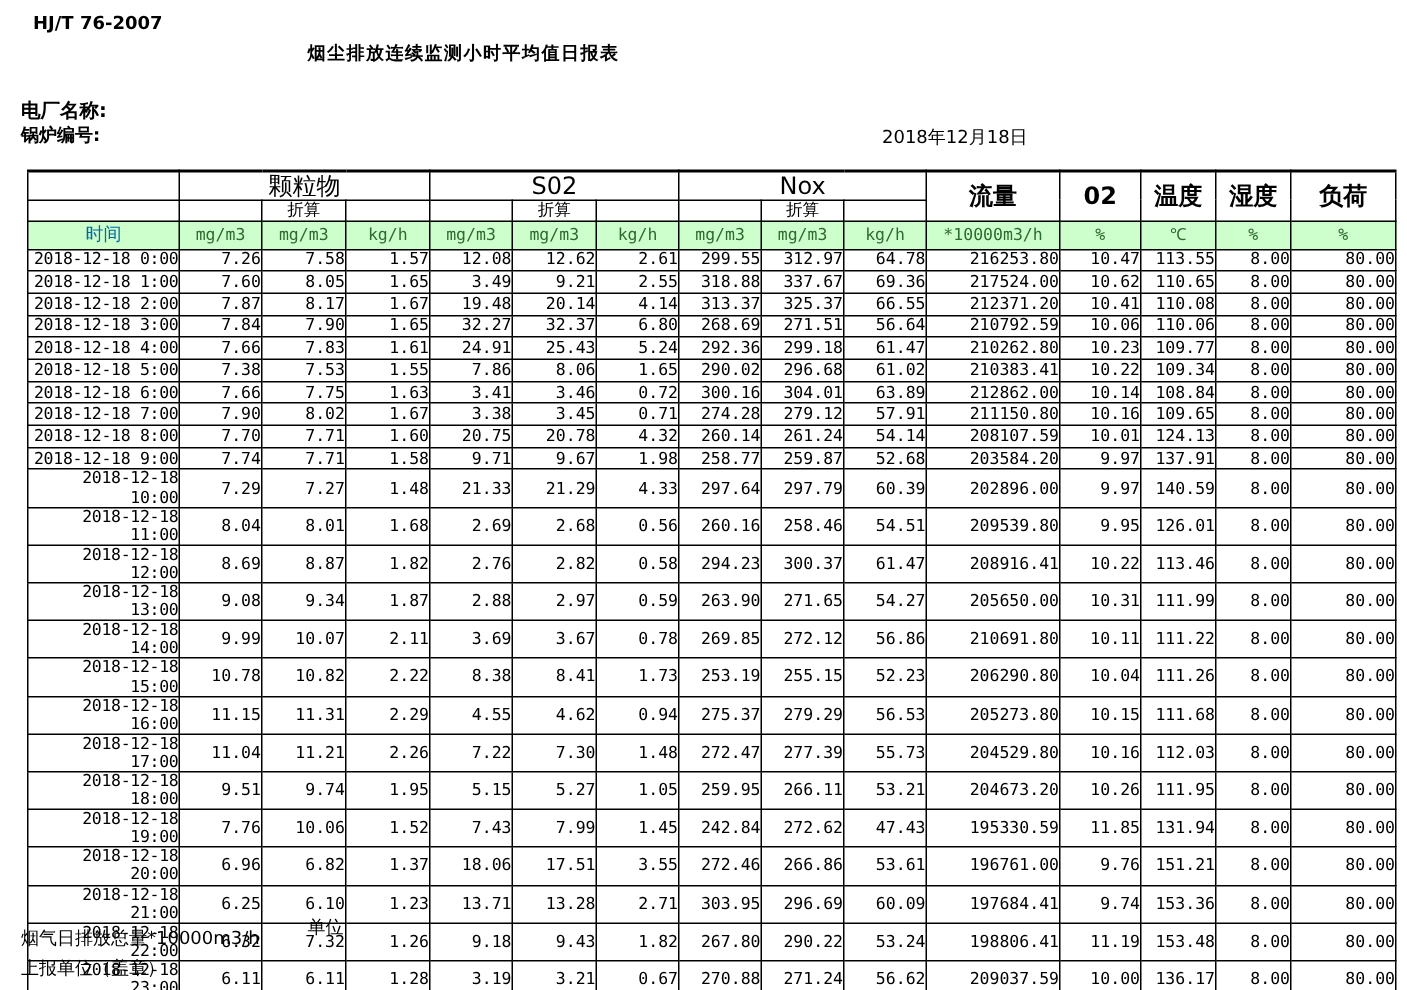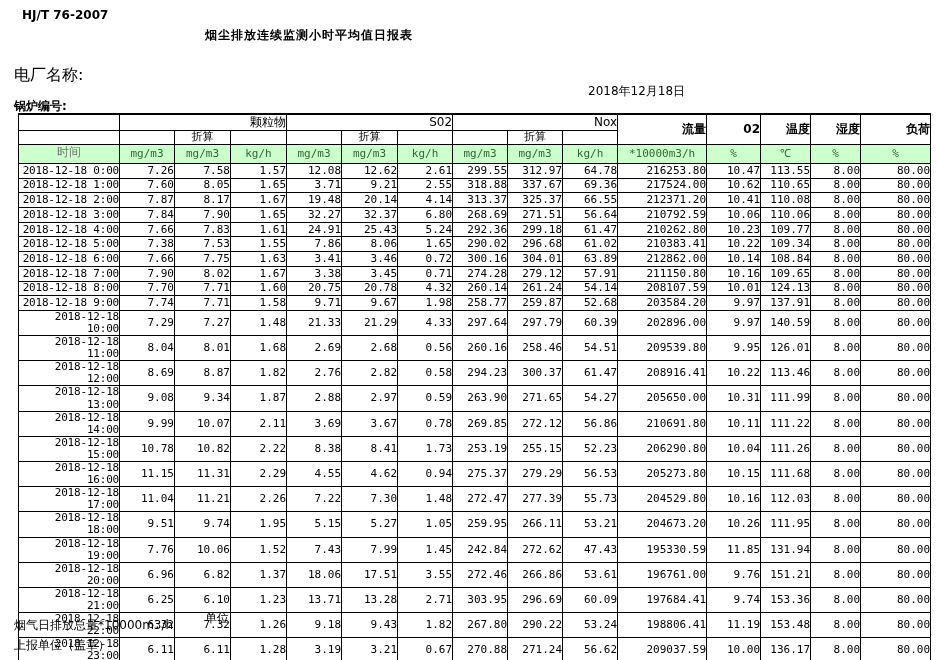--- a/index.html
+++ b/index.html
@@ -4,44 +4,44 @@
 <style>
   html,body{margin:0;padding:0;}
   body{
     width:938px;height:660px;position:relative;background:#ffffff;
     font-family:"DejaVu Sans","Liberation Sans",sans-serif;color:#000;
     overflow:hidden;
   }
   .abs{position:absolute;white-space:nowrap;}
   .std-no{left:22px;top:8px;font-size:12px;font-weight:bold;}
   .title{left:205px;top:27px;font-size:12px;font-weight:bold;letter-spacing:1px;}
-  .plant{left:14px;top:65px;font-size:16px;font-weight:normal;}
-  .boiler{left:14px;top:82px;font-size:12px;font-weight:bold;margin-top:16px;}
+  .plant{left:14px;top:65px;font-size:13px;font-weight:bold;}
+  .boiler{left:14px;top:82px;font-size:12px;font-weight:bold;}
   .date{left:588px;top:83px;font-size:12px;}
   .f1{left:14px;top:617px;font-size:12px;}
   .f2{left:14px;top:637px;font-size:12px;}
   .f3{left:205px;top:610px;font-size:12px;}
 
   table.report{
     position:absolute;left:18px;top:113px;
     border-collapse:collapse;table-layout:fixed;width:912px;
     border-top:2px solid #000;
   }
   table.report td{
     border:1px solid #000;padding:0;overflow:visible;
     font-family:"DejaVu Sans Mono","Liberation Mono",monospace;
     font-size:11px;line-height:1.1;
   }
-  tr.grp-row td{height:15px;text-align:right;font-family:"DejaVu Sans",sans-serif;font-size:12px;}
+  tr.grp-row td{height:15px;text-align:center;font-family:"DejaVu Sans",sans-serif;font-size:16px;}
   tr.sub-row td{height:13px;text-align:center;font-family:"DejaVu Sans",sans-serif;font-size:11px;}
   td.vspan{vertical-align:middle;font-weight:bold;}
   tr.unit-row td{
     height:18px;text-align:center;background:#ccffcc;color:#2e6b2e;font-size:11px;
   }
-  tr.unit-row td.time-h{font-family:Liberation Mono, monospace;font-size:12px;color:#737373;}
+  tr.unit-row td.time-h{font-family:Liberation Serif, serif;font-size:12px;color:#0369a1;}
   tr.data-row td{height:13.7px;}
   td.num{text-align:right;padding-right:8px;}
   td.c-time{text-align:right;padding-right:3px;font-size:10.5px;letter-spacing:-0.2px;}
 </style>
 </head>
 <body>
 
 <div class="abs std-no">HJ/T  76-2007</div>
 <div class="abs title">烟尘排放连续监测小时平均值日报表</div>
 <div class="abs plant">电厂名称:</div>
@@ -124,21 +124,21 @@
         <td class="num">10.47</td>
         <td class="num">113.55</td>
         <td class="num">8.00</td>
         <td class="num">80.00</td>
       </tr>
       <tr class="data-row">
         <td class="c-time">2018-12-18 1:00</td>
         <td class="num">7.60</td>
         <td class="num">8.05</td>
         <td class="num">1.65</td>
-        <td class="num">3.71</td>
+        <td class="num">3.49</td>
         <td class="num">9.21</td>
         <td class="num">2.55</td>
         <td class="num">318.88</td>
         <td class="num">337.67</td>
         <td class="num">69.36</td>
         <td class="num">217524.00</td>
         <td class="num">10.62</td>
         <td class="num">110.65</td>
         <td class="num">8.00</td>
         <td class="num">80.00</td>

